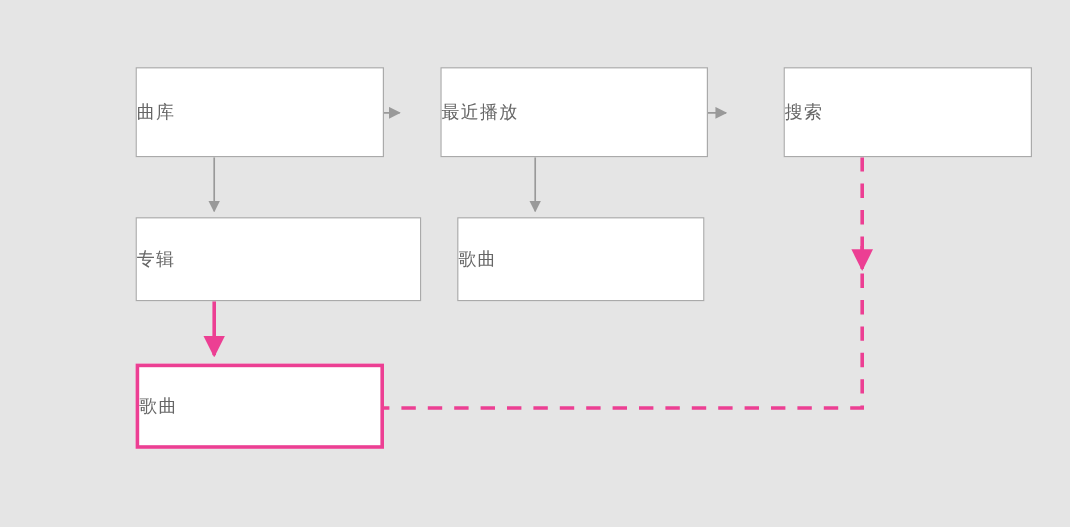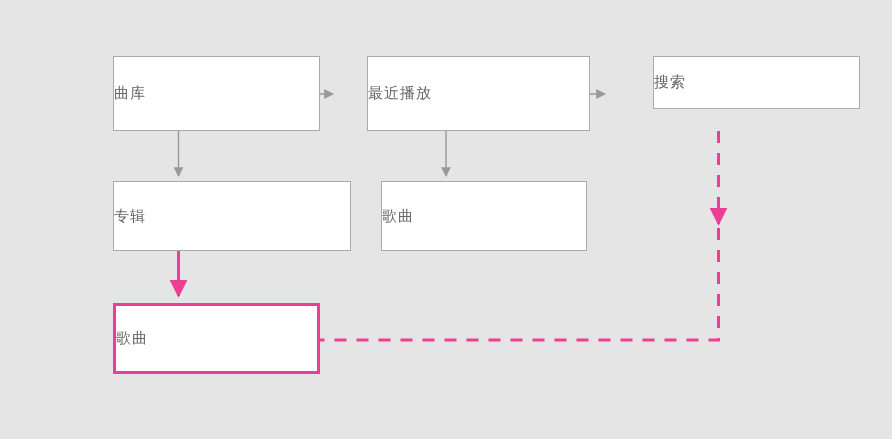--- a/index.html
+++ b/index.html
@@ -100,21 +100,21 @@
   </svg>
 
   <div class="node" style="left:75px; top:56px; width:207px; height:75px;">
     <span class="label">曲库</span>
   </div>
 
   <div class="node" style="left:329px; top:56px; width:223px; height:75px;">
     <span class="label">最近播放</span>
   </div>
 
-  <div class="node" style="left:615px; top:56px; width:207px; height:53px;">
+  <div class="node" style="left:615px; top:56px; width:207px; height:75px;">
     <span class="label">搜索</span>
   </div>
 
   <div class="node" style="left:75px; top:181px; width:238px; height:70px;">
     <span class="label">专辑</span>
   </div>
 
   <div class="node" style="left:343px; top:181px; width:206px; height:70px;">
     <span class="label">歌曲</span>
   </div>

